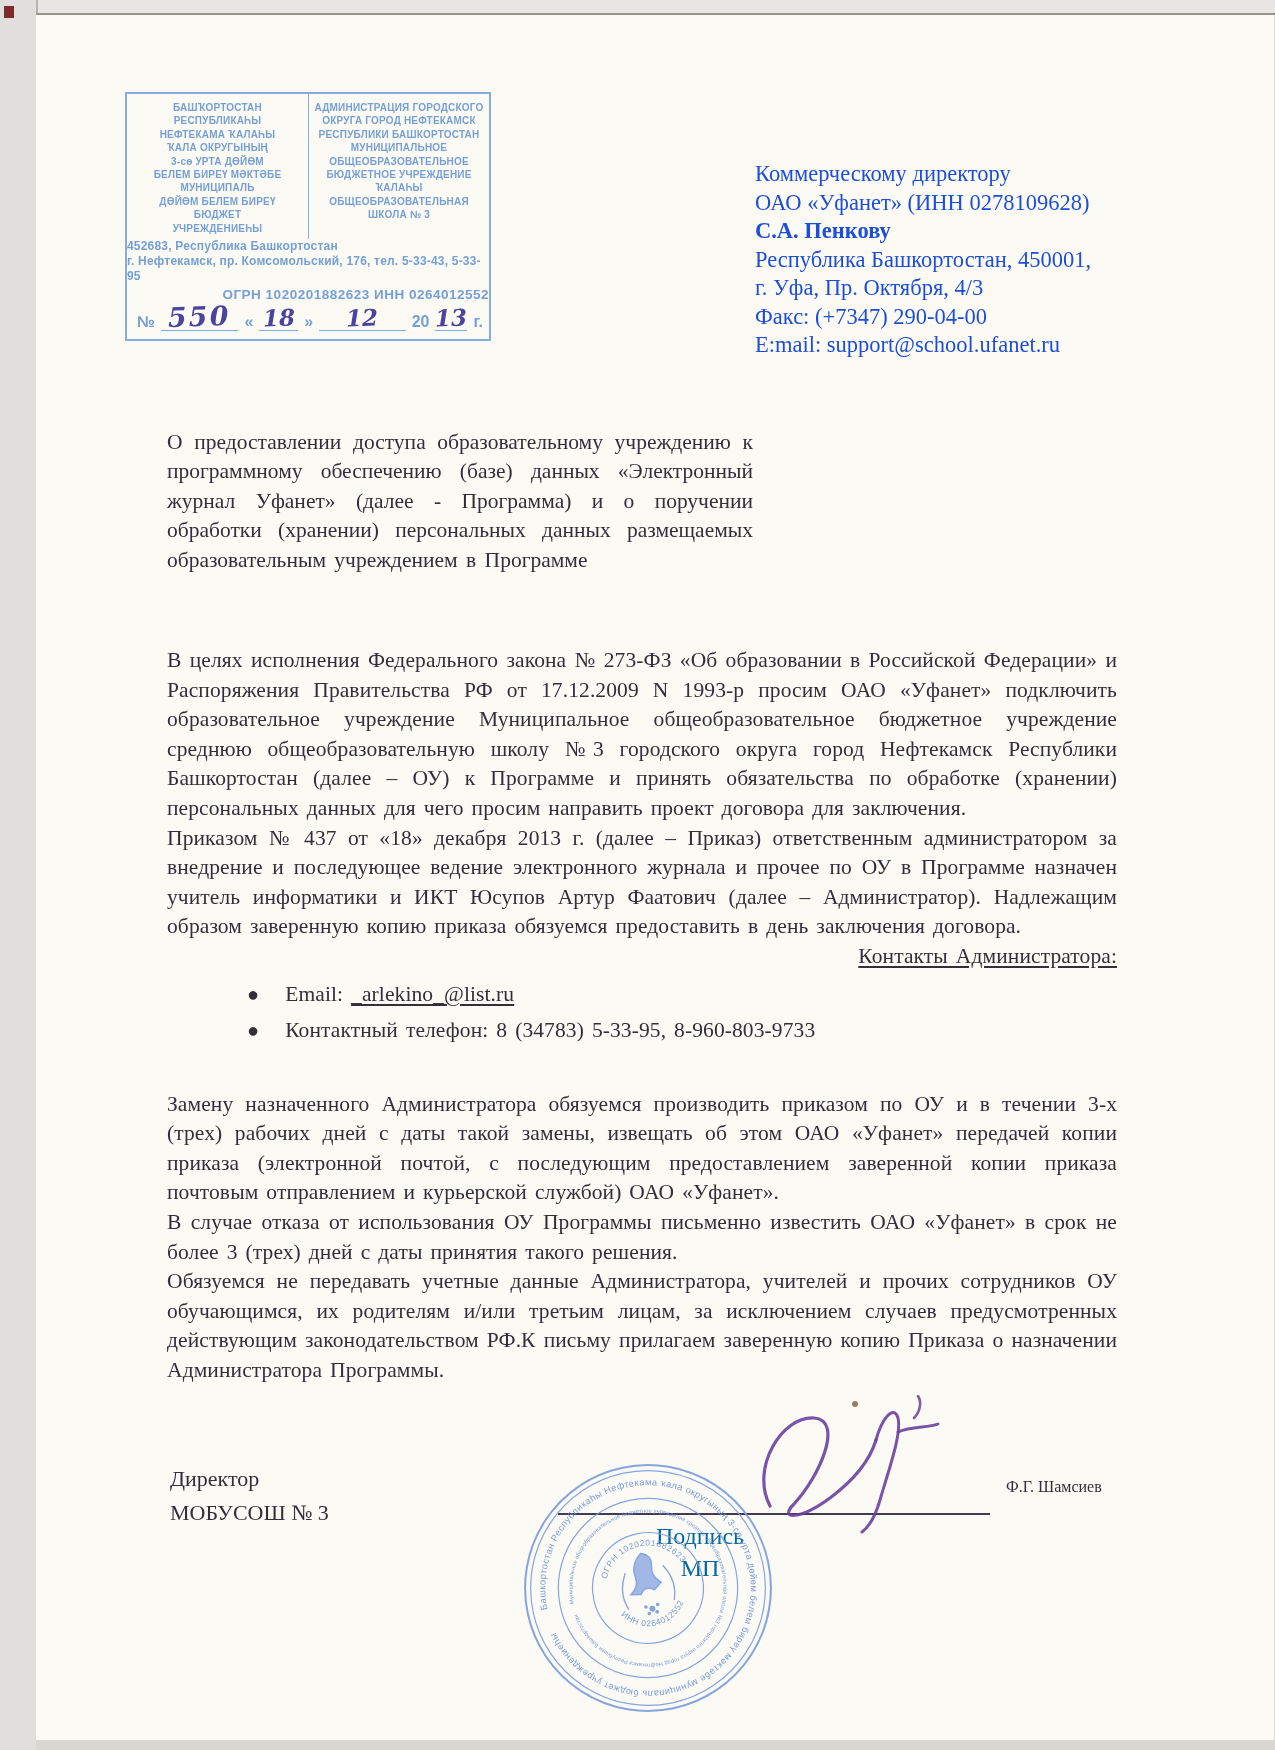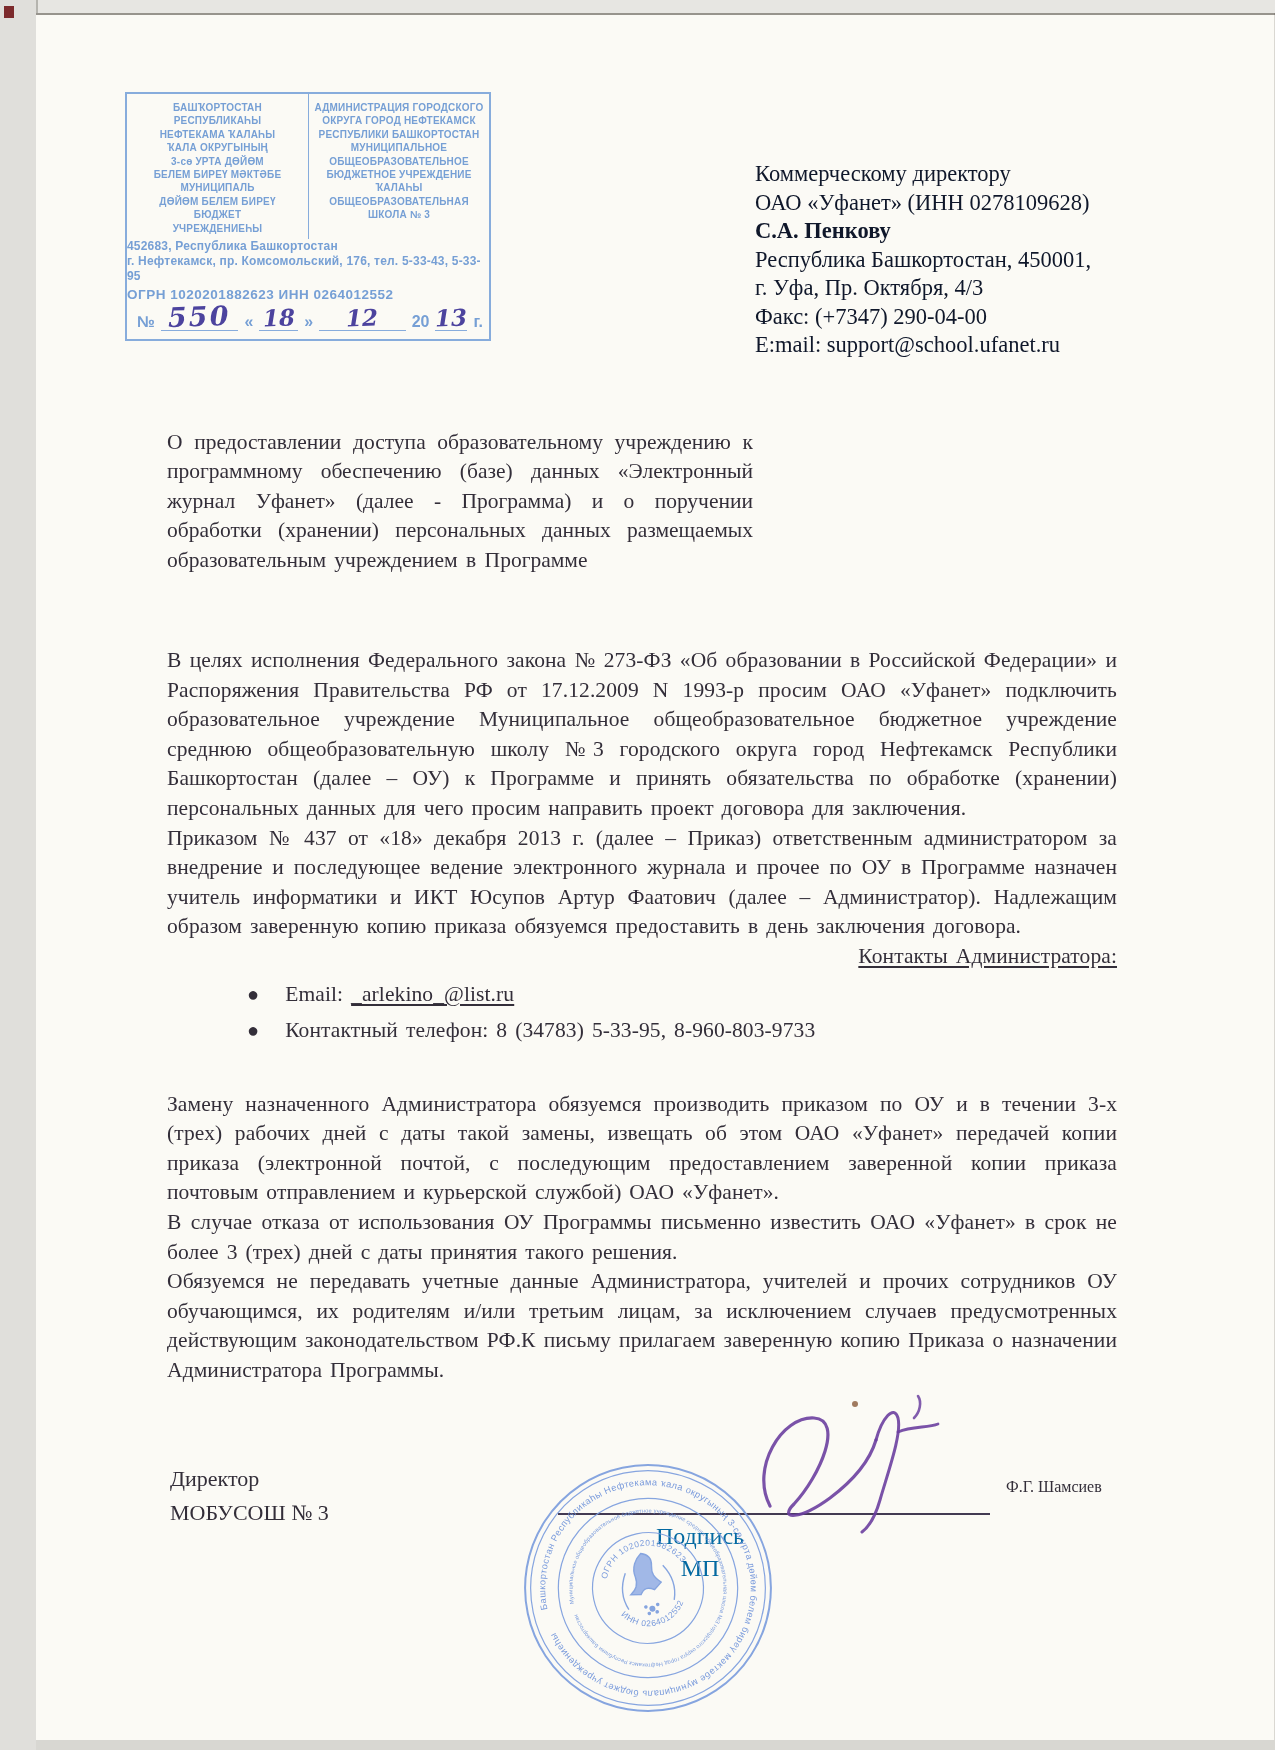--- a/index.html
+++ b/index.html
@@ -12,30 +12,30 @@
   .corner-mark{position:absolute;left:4px;top:6px;width:10px;height:12px;background:#7c2a2c;}
 
   
   .stamp{position:absolute;left:125px;top:92px;width:362px;border:2px solid rgba(116,160,216,.9);
          color:#6f9bd4;font-family:"Liberation Sans", sans-serif;opacity:.95;}
   .stamp-cols{display:flex;}
   .stamp-col{width:50%;padding:7px 2px 4px 2px;box-sizing:border-box;text-align:center;
              font-size:10px;line-height:13.4px;font-weight:700;letter-spacing:.2px;}
   .stamp-col.right{border-left:1.5px solid rgba(116,160,216,.9);}
   .stamp-addr{text-align:left;font-size:12px;line-height:15px;font-weight:700;letter-spacing:.2px;}
-  .stamp-ogrn{text-align:left;font-size:13.5px;line-height:18px;font-weight:700;letter-spacing:.5px;margin-top:2px;}
+  .stamp-ogrn{text-align:right;font-size:13.5px;line-height:18px;font-weight:700;letter-spacing:.5px;margin-top:2px;}
   .num-row{display:flex;align-items:flex-end;padding:2px 6px 8px 10px;font-size:16px;font-weight:700;gap:6px;}
   .uline{display:inline-block;border-bottom:1.6px solid rgba(116,160,216,.9);text-align:center;}
   .w110{width:104px;} .w54{width:52px;} .w120{width:116px;} .w44{width:40px;}
   .hand{font-family:"DejaVu Serif", serif;font-style:italic;color:#433a9a;font-size:23px;line-height:22px;
         display:inline-block;transform:rotate(-2deg);}
   .hand-lg{font-size:27px;letter-spacing:2px;}
 
   
-  .recipient{position:absolute;left:755px;top:160px;width:430px;font-size:22.5px;line-height:28.5px;color:#0f172a;}
+  .recipient{position:absolute;left:755px;top:160px;width:430px;font-size:22.5px;line-height:28.5px;color:#1d4ed8;}
   .recipient .bold{font-weight:700;}
 
   
   .subject{position:absolute;left:167px;top:428px;width:586px;font-size:21.5px;line-height:29.4px;
            text-align:justify;color:#332e39;word-spacing:3px;}
 
   
   .doc-body{position:absolute;left:167px;top:646px;width:950px;font-size:21.5px;line-height:29.6px;
             color:#332e39;text-align:justify;word-spacing:2.5px;letter-spacing:.1px;}
   .doc-body p{margin:0;}

